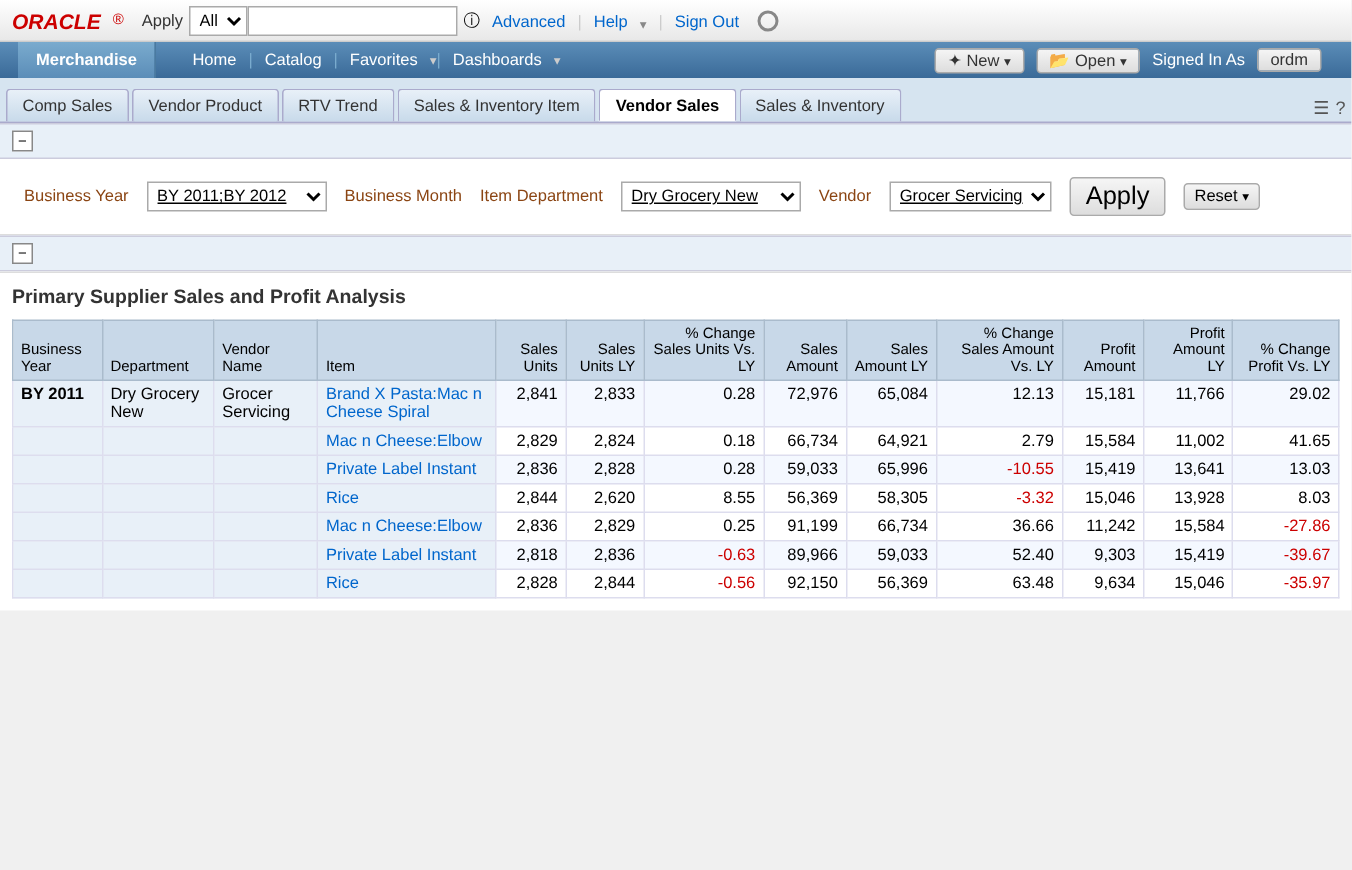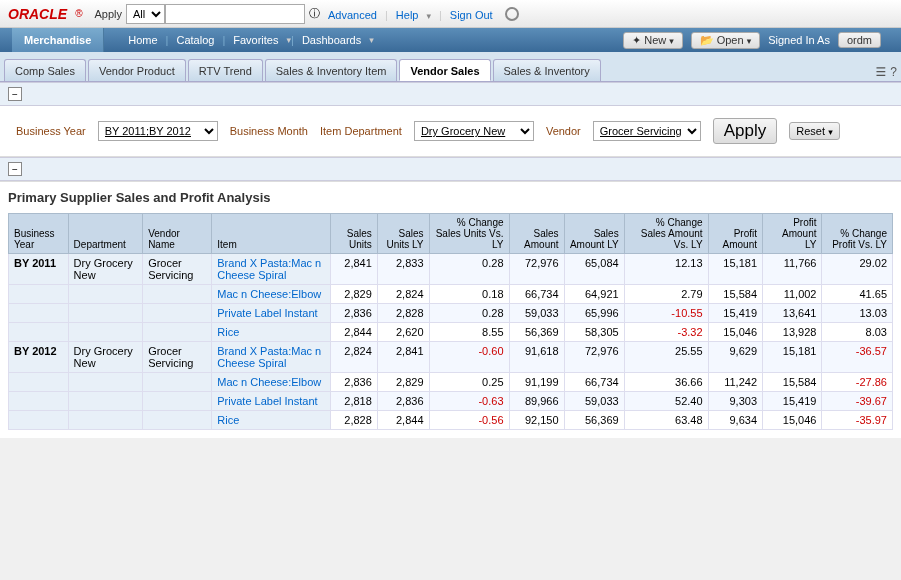--- a/index.html
+++ b/index.html
@@ -385,35 +385,20 @@
             <td class="num-cell" style="background: rgb(255, 255, 255);">2,620</td>
             <td class="num-cell" style="background: rgb(255, 255, 255);">8.55</td>
             <td class="num-cell" style="background: rgb(255, 255, 255);">56,369</td>
             <td class="num-cell" style="background: rgb(255, 255, 255);">58,305</td>
             <td class="num-cell" style="background: rgb(255, 255, 255); color: rgb(204, 0, 0);">-3.32</td>
             <td class="num-cell" style="background: rgb(255, 255, 255);">15,046</td>
             <td class="num-cell" style="background: rgb(255, 255, 255);">13,928</td>
             <td class="num-cell" style="background: rgb(255, 255, 255);">8.03</td>
           </tr>
           <tr>
-            <td style="background: rgb(232, 240, 248); font-weight: bold;">BY 2012</td>
-            <td style="background: rgb(232, 240, 248);">Dry Grocery New</td>
-            <td style="background: rgb(232, 240, 248);">Grocer Servicing</td>
-            <td style="background: rgb(232, 240, 248); color: rgb(0, 102, 204); cursor: pointer;">Brand X Pasta:Mac n Cheese Spiral</td>
-            <td class="num-cell" style="background: rgb(244, 248, 255);">2,824</td>
-            <td class="num-cell" style="background: rgb(244, 248, 255);">2,841</td>
-            <td class="num-cell" style="background: rgb(244, 248, 255); color: rgb(204, 0, 0);">-0.60</td>
-            <td class="num-cell" style="background: rgb(244, 248, 255);">91,618</td>
-            <td class="num-cell" style="background: rgb(244, 248, 255);">72,976</td>
-            <td class="num-cell" style="background: rgb(244, 248, 255);">25.55</td>
-            <td class="num-cell" style="background: rgb(244, 248, 255);">9,629</td>
-            <td class="num-cell" style="background: rgb(244, 248, 255);">15,181</td>
-            <td class="num-cell" style="background: rgb(244, 248, 255); color: rgb(204, 0, 0);">-36.57</td>
-          </tr>
-          <tr>
             <td style="background: rgb(232, 240, 248);"></td>
             <td style="background: rgb(232, 240, 248);"></td>
             <td style="background: rgb(232, 240, 248);"></td>
             <td style="background: rgb(232, 240, 248); color: rgb(0, 102, 204); cursor: pointer;">Mac n Cheese:Elbow</td>
             <td class="num-cell" style="background: rgb(255, 255, 255);">2,836</td>
             <td class="num-cell" style="background: rgb(255, 255, 255);">2,829</td>
             <td class="num-cell" style="background: rgb(255, 255, 255);">0.25</td>
             <td class="num-cell" style="background: rgb(255, 255, 255);">91,199</td>
             <td class="num-cell" style="background: rgb(255, 255, 255);">66,734</td>
             <td class="num-cell" style="background: rgb(255, 255, 255);">36.66</td>

